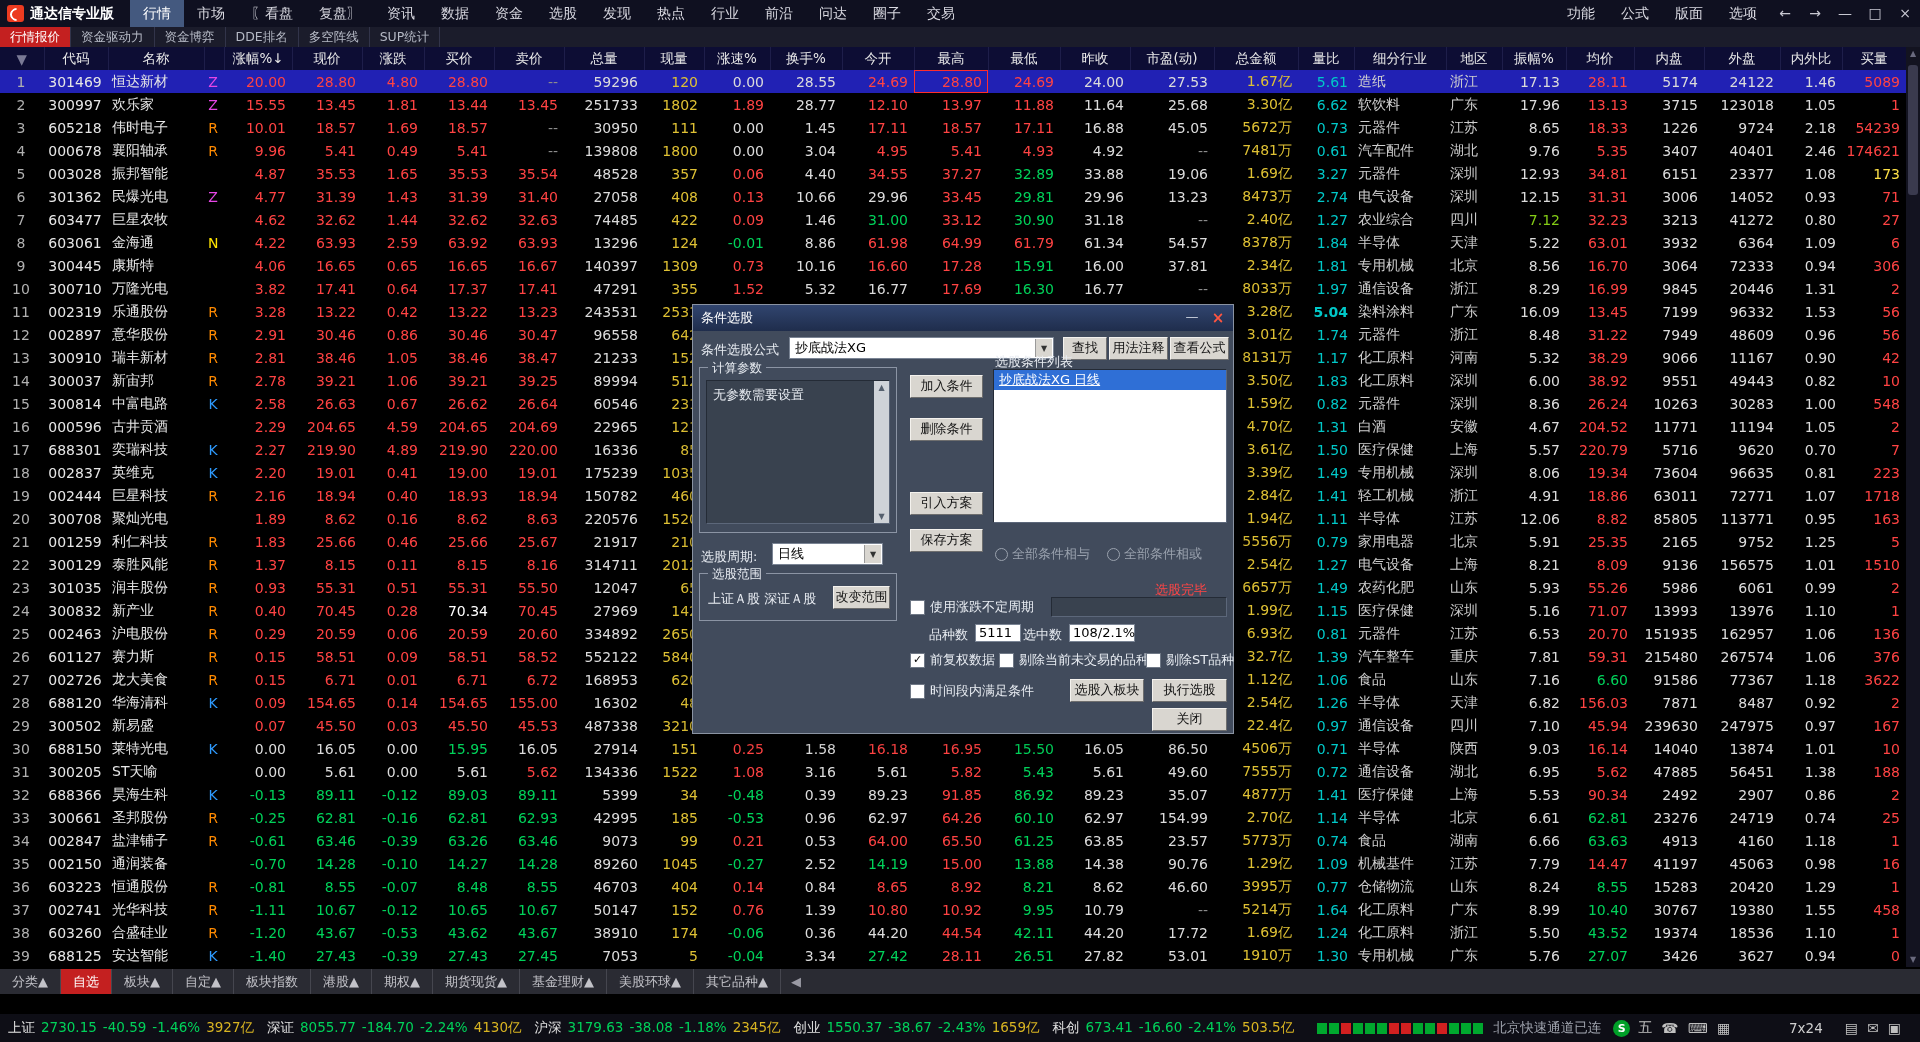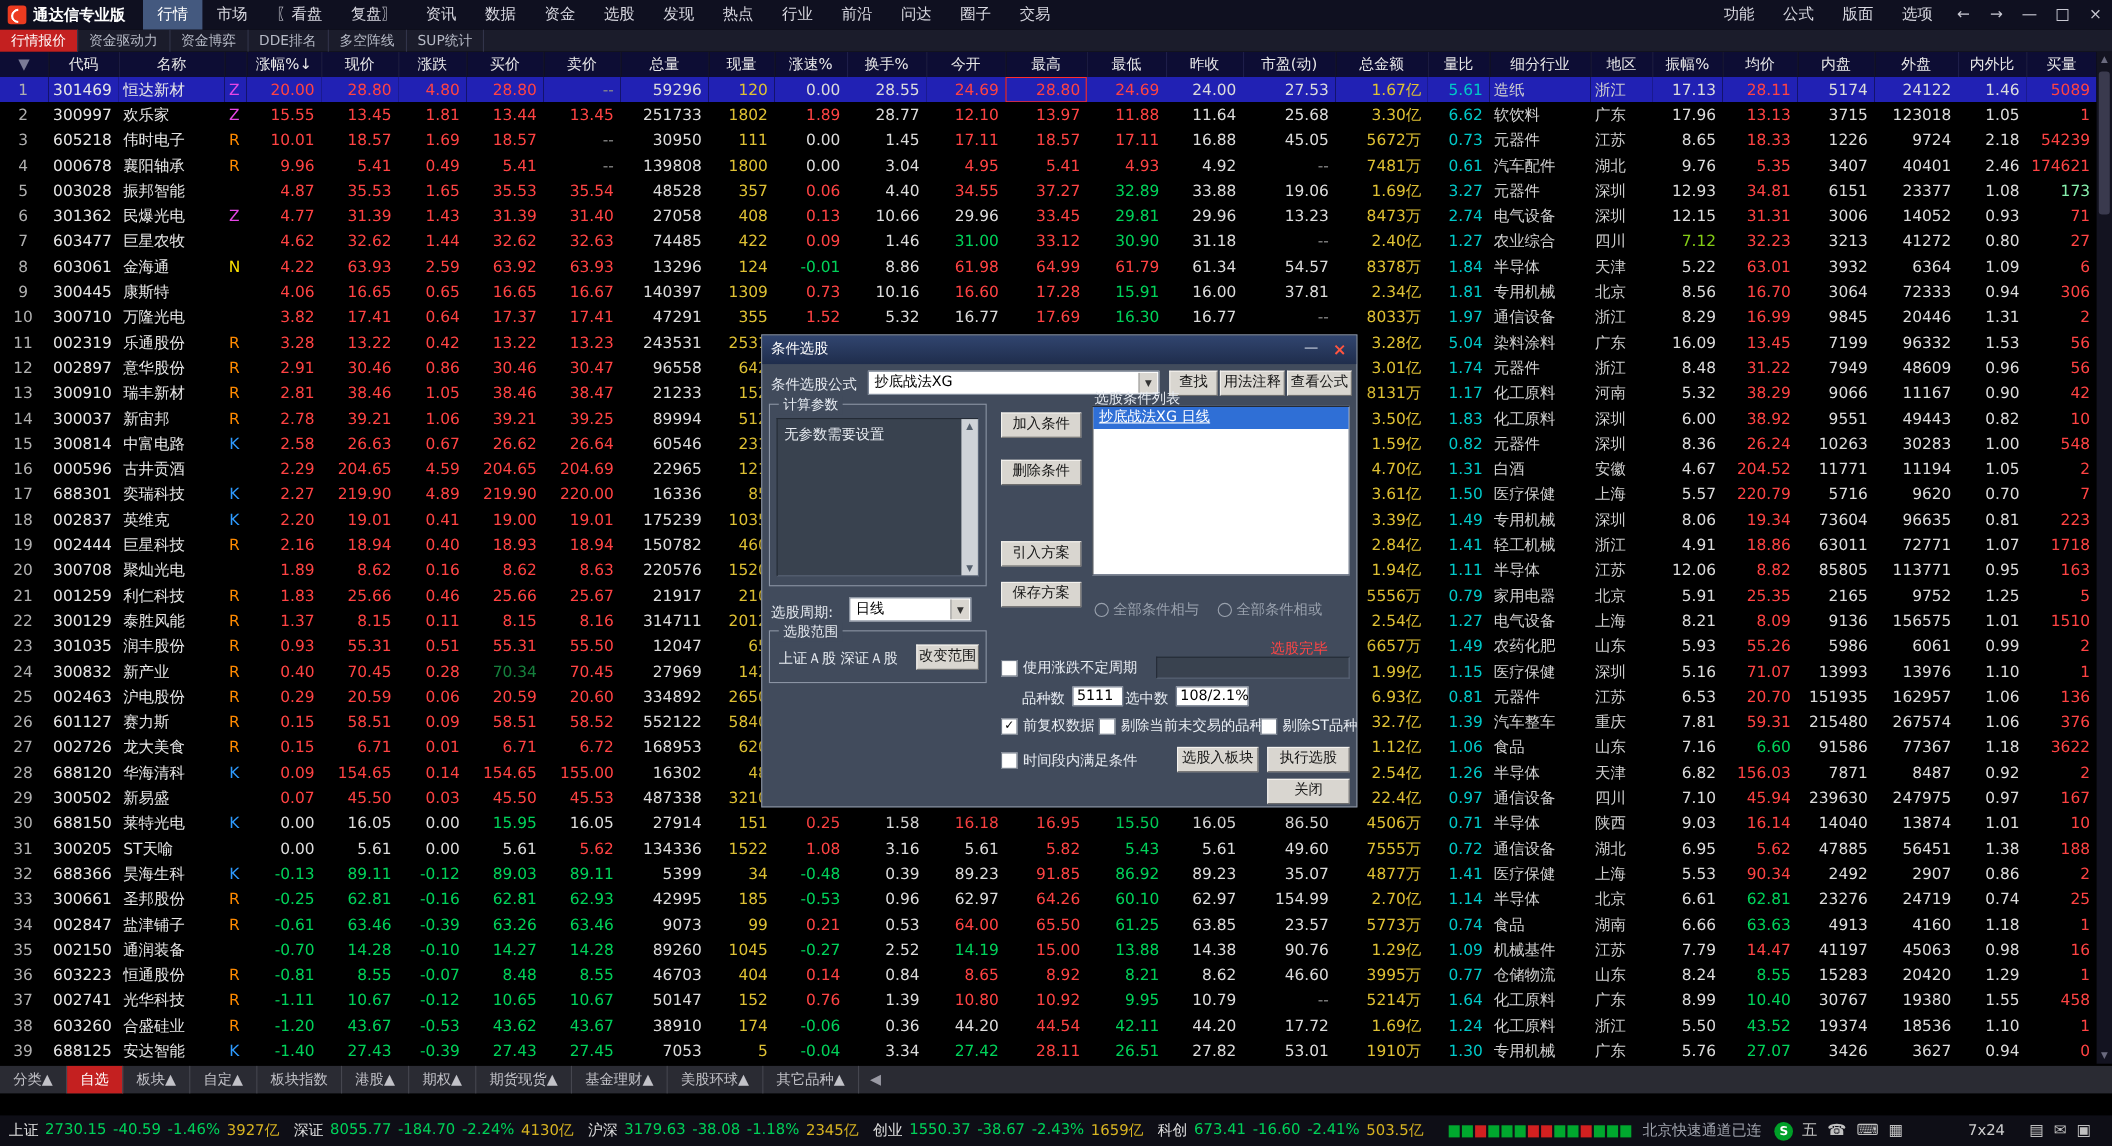--- a/index.html
+++ b/index.html
@@ -344,21 +344,21 @@
           <td class="ta-r" style="color: rgb(220, 220, 220);">19.06</td>
           <td class="ta-r" style="color: rgb(223, 193, 52);">1.69亿</td>
           <td class="ta-r" style="color: rgb(0, 200, 200);">3.27</td>
           <td class="ta-l" style="color: rgb(207, 207, 207);">元器件</td>
           <td class="ta-l" style="color: rgb(207, 207, 207);">深圳</td>
           <td class="ta-r" style="color: rgb(220, 220, 220);">12.93</td>
           <td class="ta-r" style="color: rgb(255, 67, 67);">34.81</td>
           <td class="ta-r" style="color: rgb(220, 220, 220);">6151</td>
           <td class="ta-r" style="color: rgb(220, 220, 220);">23377</td>
           <td class="ta-r" style="color: rgb(220, 220, 220);">1.08</td>
-          <td class="ta-r" style="color: #86efac;">173</td>
+          <td class="ta-r" style="color: #fde047;">173</td>
         </tr>
         <tr>
           <td class="ta-c" style="color: rgb(176, 176, 176);">6</td>
           <td class="ta-c" style="color: rgb(230, 230, 230);">301362</td>
           <td class="ta-l" style="color: rgb(230, 230, 230);">民爆光电</td>
           <td class="ta-c" style="color: rgb(230, 70, 230);">Z</td>
           <td class="ta-r" style="color: rgb(255, 67, 67);">4.77</td>
           <td class="ta-r" style="color: rgb(255, 67, 67);">31.39</td>
           <td class="ta-r" style="color: rgb(255, 67, 67);">1.43</td>
           <td class="ta-r" style="color: rgb(255, 67, 67);">31.39</td>
@@ -516,21 +516,21 @@
           <td class="ta-r" style="color: rgb(220, 220, 220);">243531</td>
           <td class="ta-r" style="color: rgb(223, 193, 52);">2531</td>
           <td class="ta-r" style="color: rgb(255, 67, 67);">0.30</td>
           <td class="ta-r" style="color: rgb(220, 220, 220);">7.95</td>
           <td class="ta-r" style="color: rgb(255, 67, 67);">12.85</td>
           <td class="ta-r" style="color: rgb(255, 67, 67);">13.48</td>
           <td class="ta-r" style="color: rgb(0, 210, 90);">12.66</td>
           <td class="ta-r" style="color: rgb(220, 220, 220);">12.80</td>
           <td class="ta-r" style="color: rgb(140, 140, 140);">--</td>
           <td class="ta-r" style="color: rgb(223, 193, 52);">3.28亿</td>
-          <td class="ta-r" style="color: rgb(0, 200, 200);">5.04</td>
+          <td class="ta-r" style="color: rgb(0, 200, 200); font-weight: bold;">5.04</td>
           <td class="ta-l" style="color: rgb(207, 207, 207);">染料涂料</td>
           <td class="ta-l" style="color: rgb(207, 207, 207);">广东</td>
           <td class="ta-r" style="color: rgb(220, 220, 220);">16.09</td>
           <td class="ta-r" style="color: rgb(255, 67, 67);">13.45</td>
           <td class="ta-r" style="color: rgb(220, 220, 220);">7199</td>
           <td class="ta-r" style="color: rgb(220, 220, 220);">96332</td>
           <td class="ta-r" style="color: rgb(220, 220, 220);">1.53</td>
           <td class="ta-r" style="color: rgb(255, 67, 67);">56</td>
         </tr>
         <tr>
@@ -894,21 +894,21 @@
           <td class="ta-r" style="color: rgb(255, 67, 67);">2</td>
         </tr>
         <tr>
           <td class="ta-c" style="color: rgb(176, 176, 176);">24</td>
           <td class="ta-c" style="color: rgb(230, 230, 230);">300832</td>
           <td class="ta-l" style="color: rgb(230, 230, 230);">新产业</td>
           <td class="ta-c" style="color: rgb(255, 138, 0);">R</td>
           <td class="ta-r" style="color: rgb(255, 67, 67);">0.40</td>
           <td class="ta-r" style="color: rgb(255, 67, 67);">70.45</td>
           <td class="ta-r" style="color: rgb(255, 67, 67);">0.28</td>
-          <td class="ta-r" style="color: #15803d;">70.34</td>
+          <td class="ta-r" style="color: #ffffff;">70.34</td>
           <td class="ta-r" style="color: rgb(255, 67, 67);">70.45</td>
           <td class="ta-r" style="color: rgb(220, 220, 220);">27969</td>
           <td class="ta-r" style="color: rgb(223, 193, 52);">142</td>
           <td class="ta-r" style="color: rgb(255, 67, 67);">0.06</td>
           <td class="ta-r" style="color: rgb(220, 220, 220);">0.36</td>
           <td class="ta-r" style="color: rgb(220, 220, 220);">70.17</td>
           <td class="ta-r" style="color: rgb(255, 67, 67);">71.50</td>
           <td class="ta-r" style="color: rgb(0, 210, 90);">69.80</td>
           <td class="ta-r" style="color: rgb(220, 220, 220);">70.17</td>
           <td class="ta-r" style="color: rgb(220, 220, 220);">35.94</td>

